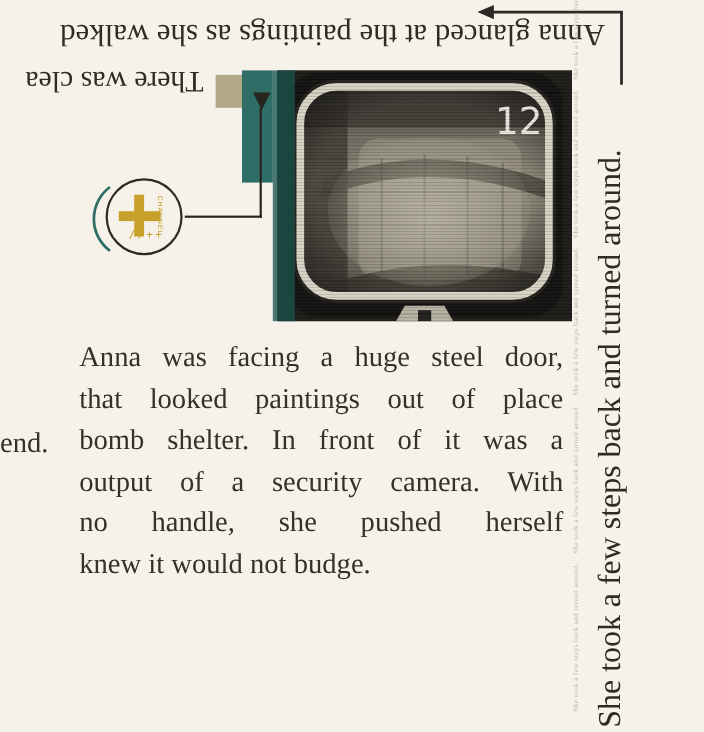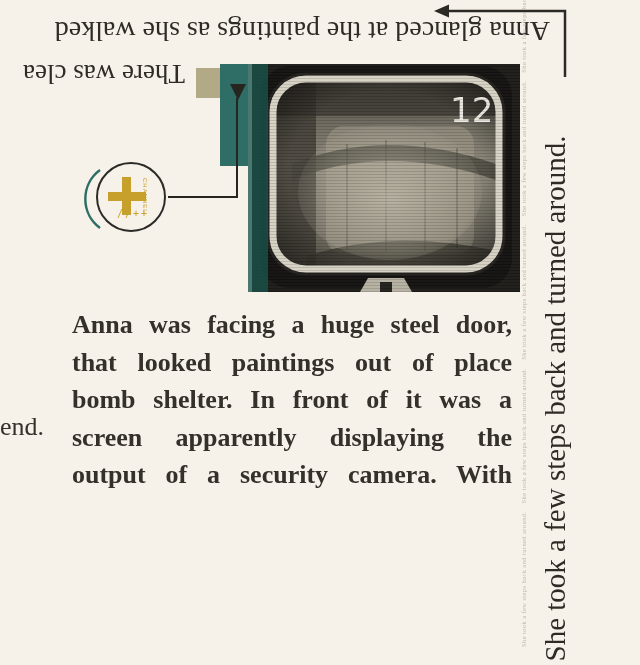--- a/index.html
+++ b/index.html
@@ -34,26 +34,26 @@
   
   #circle{left:96px;top:162px;width:66px;height:66px;border:2px solid #2b2a26;border-radius:50%;}
   #plus-h{left:108px;top:192px;width:38px;height:9px;background:#c6a02b;}
   #plus-v{left:122px;top:177px;width:9px;height:38px;background:#c6a02b;}
   #channel-label{left:142px;top:178px;writing-mode:vertical-rl;
     font-family:"Liberation Sans", sans-serif;font-size:6px;letter-spacing:1px;color:#c6a02b;}
   #code-label{left:117px;top:208px;font-family:"DejaVu Sans Mono", monospace;
     font-size:10px;letter-spacing:2px;color:#c6a02b;}
   #arc{left:82px;top:168px;width:22px;height:62px;}
   
-  #para{left:72px;top:306px;width:440px;font-weight:bold;}
+  #para{left:72px;top:306px;width:440px;}
   .pline{height:37.6px;line-height:37.6px;font-size:26px;color:#34302a;
     text-align:justify;text-align-last:justify;white-space:nowrap;}
   .pline.last{text-align-last:left;}
   
-  #endfrag{left:0px;top:384px;font-size:26px;line-height:37.6px;color:#34302a;margin-top:24px;}
+  #endfrag{left:0px;top:384px;font-size:26px;line-height:37.6px;color:#34302a;}
   
   #side-big{left:273px;top:352px;width:575px;height:44px;
     transform:rotate(-90deg);font-size:29px;white-space:nowrap;color:#2e2b26;}
   #side-micro{left:235px;top:352px;width:580px;height:10px;
     transform:rotate(-90deg);font-size:6.5px;letter-spacing:0.4px;
     white-space:pre;color:#beb7a8;}
 </style>
 </head>
 <body>
 
@@ -120,22 +120,23 @@
   <div class="abs" id="channel-label">CHANNEL</div>
   <div class="abs" id="code-label">//++</div>
   <svg class="abs" id="arc" viewBox="0 0 22 62">
     <path d="M18 2 A 36 36 0 0 0 18 60" fill="none" stroke="#2e6e66" stroke-width="2.5"></path>
   </svg>
 
   <div class="abs" id="para">
       <div class="pline">Anna was facing a huge steel door,</div>
       <div class="pline">that looked paintings out of place</div>
       <div class="pline">bomb shelter. In front of it was a</div>
-      <div class="pline">screen apparently displaying the</div>
       <div class="pline">output of a security camera. With</div>
+      <div class="pline">no handle, she pushed herself</div>
+      <div class="pline last">knew it would not budge.</div>
     </div>
 
   <div class="abs" id="endfrag">end.</div>
 
   <div class="abs" id="side-big">She took a few steps back and turned around.</div>
   <div class="abs" id="side-micro">She took a few steps back and turned around.    She took a few steps back and turned around.    She took a few steps back and turned around.    She took a few steps back and turned around.    She took a few steps back and turned around.</div>
 
 </div>
 
 </body></html>

